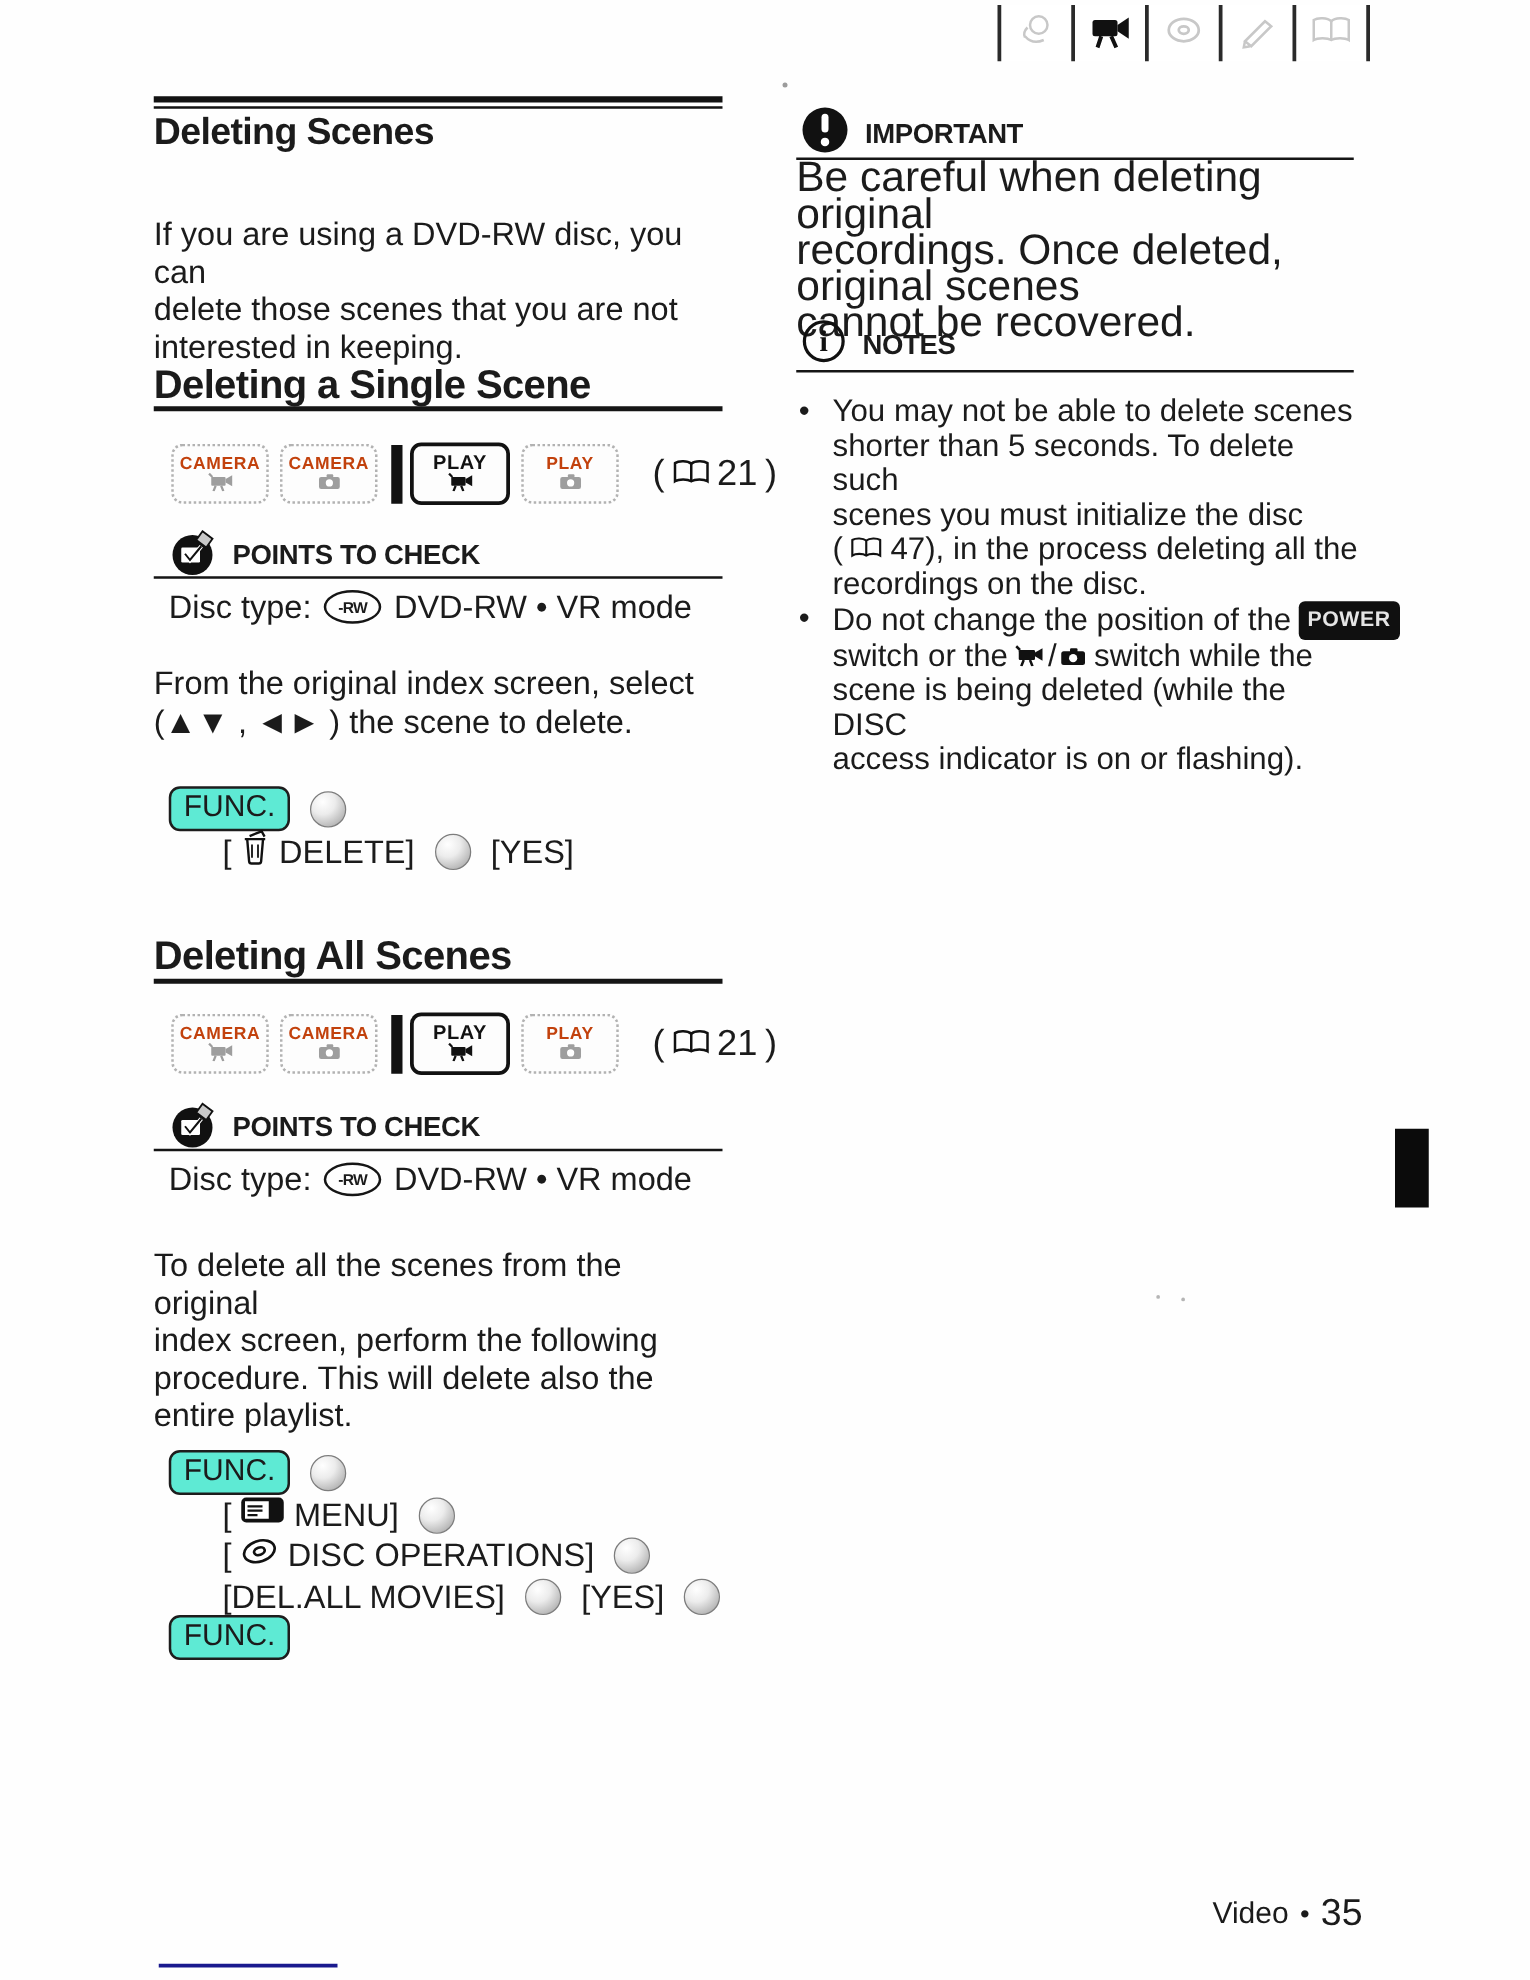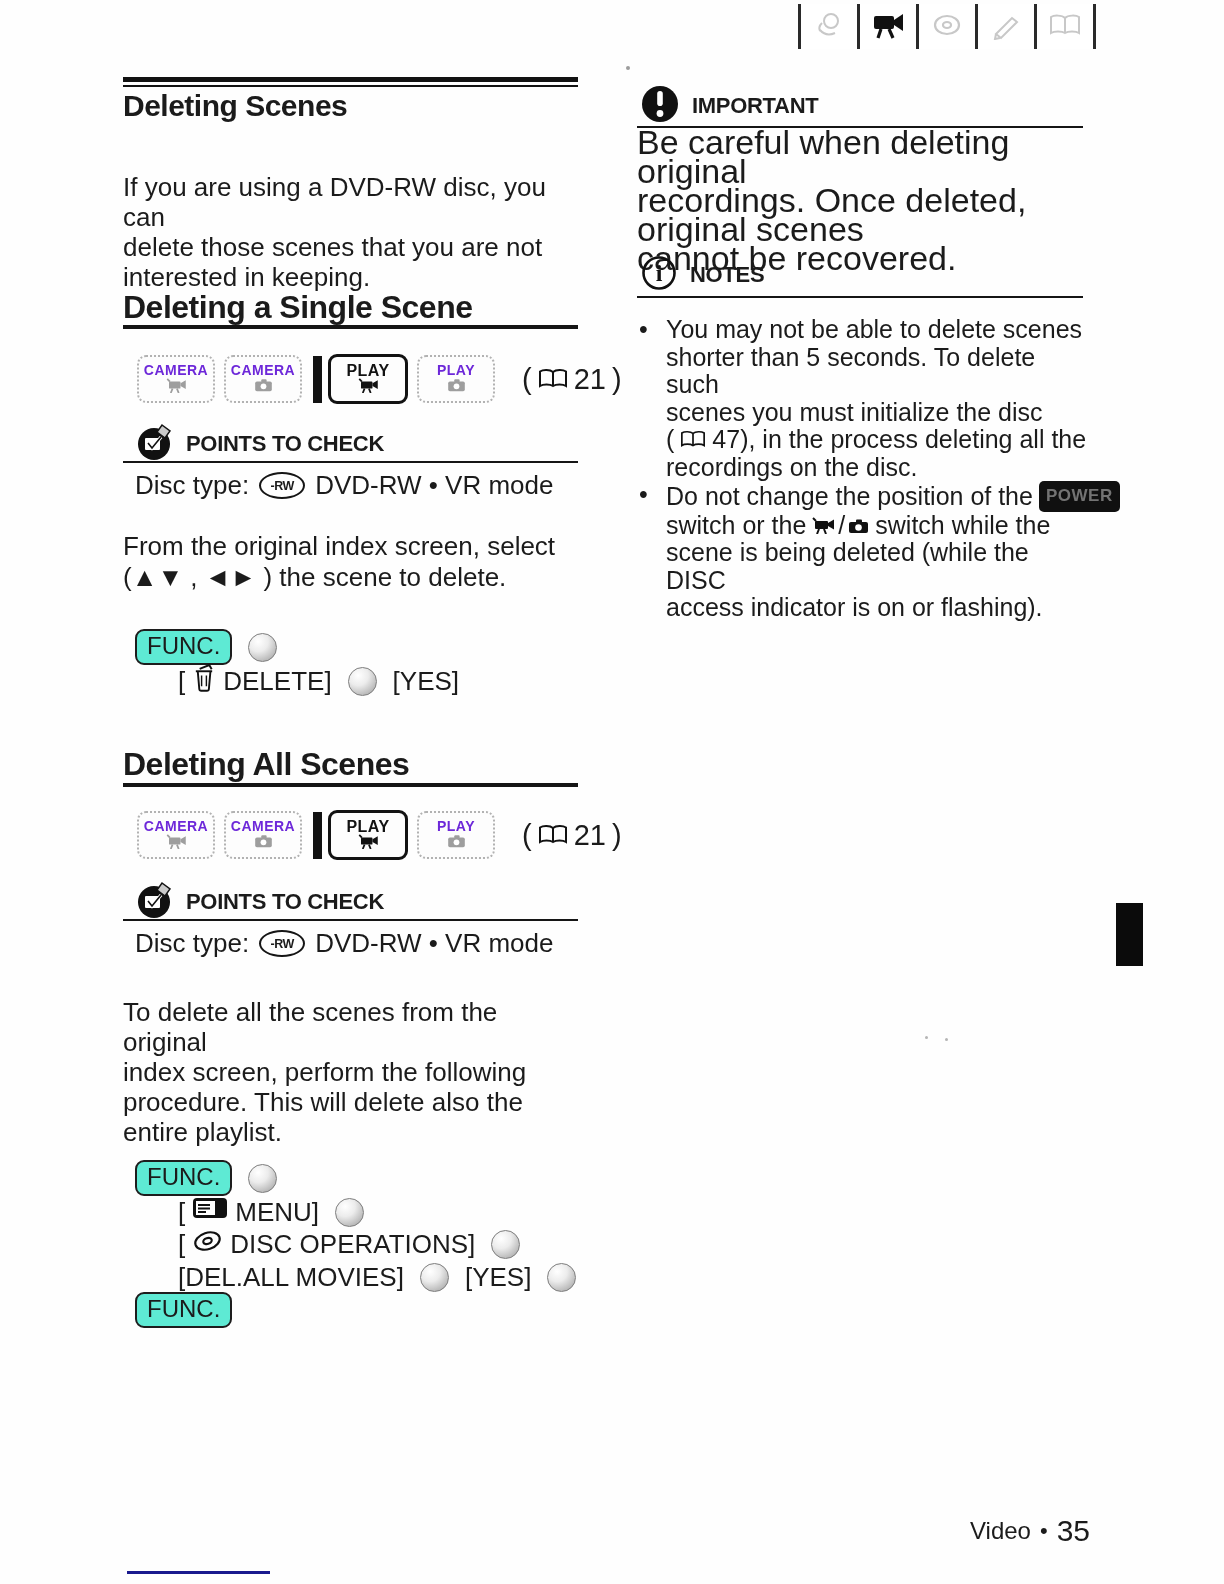--- a/index.html
+++ b/index.html
@@ -23,21 +23,21 @@
   .rule-thin{height:2px;background:#151515;}
   .title{font-size:30px;font-weight:bold;letter-spacing:-0.5px;}
   .h2{font-size:32px;font-weight:bold;letter-spacing:-0.5px;}
   .body-text{font-size:26px;line-height:30px;}
 
   
   .badge-row{display:flex;align-items:center;}
   .mode-badge{
     width:74px;height:44px;border:2px dotted #b2b2b2;border-radius:9px;margin-right:9px;
     display:flex;flex-direction:column;align-items:center;justify-content:center;
-    color:#6d28d9;font-size:14px;font-weight:bold;line-height:15px;letter-spacing:0.5px;background:#fdfdfd;
+    color:#c2410c;font-size:14px;font-weight:bold;line-height:15px;letter-spacing:0.5px;background:#fdfdfd;
   }
   .mode-badge.active{border:3px solid #121212;color:#121212;}
   .mode-sep{width:9px;height:47px;background:#121212;margin:0 6px 0 2px;}
   .page-ref{display:flex;align-items:center;gap:6px;font-size:29px;margin-left:18px;color:#1b1b1b;}
 
   
   .ptc{display:flex;align-items:center;gap:10px;}
   .ptc-label{font-size:22px;font-weight:bold;letter-spacing:-0.3px;}
   .disc-line{display:flex;align-items:center;gap:10px;font-size:26px;}
   .rw-badge{
@@ -58,21 +58,21 @@
   }
   .tok{display:inline-flex;align-items:center;gap:7px;}
 
   
   .note-head{display:flex;align-items:center;gap:12px;}
   .note-label{font-size:22px;font-weight:bold;letter-spacing:-0.3px;}
   .bullet-item{position:relative;padding-left:29px;font-size:25px;line-height:27.5px;}
   .bullet-dot{position:absolute;left:2px;top:0;}
   .inline-line{display:flex;align-items:center;gap:6px;white-space:nowrap;}
   .power-badge{
-    background:#101010;color:#737373;font-size:17px;font-weight:bold;
+    background:#101010;color:#e5e5e5;font-size:17px;font-weight:bold;
     padding:1px 7px 2px;border-radius:5px;letter-spacing:0.5px;
   }
 
   
   .footer{display:flex;align-items:center;gap:9px;}
   .footer-section{font-size:24px;}
   .footer-bullet{font-size:22px;}
   .footer-page{font-size:30px;}
   .side-tab{left:1116px;top:903px;width:27px;height:63px;background:#0b0b0b;}
   .blue-line{left:127px;top:1571px;width:143px;height:3px;background:#1a1a8e;}

